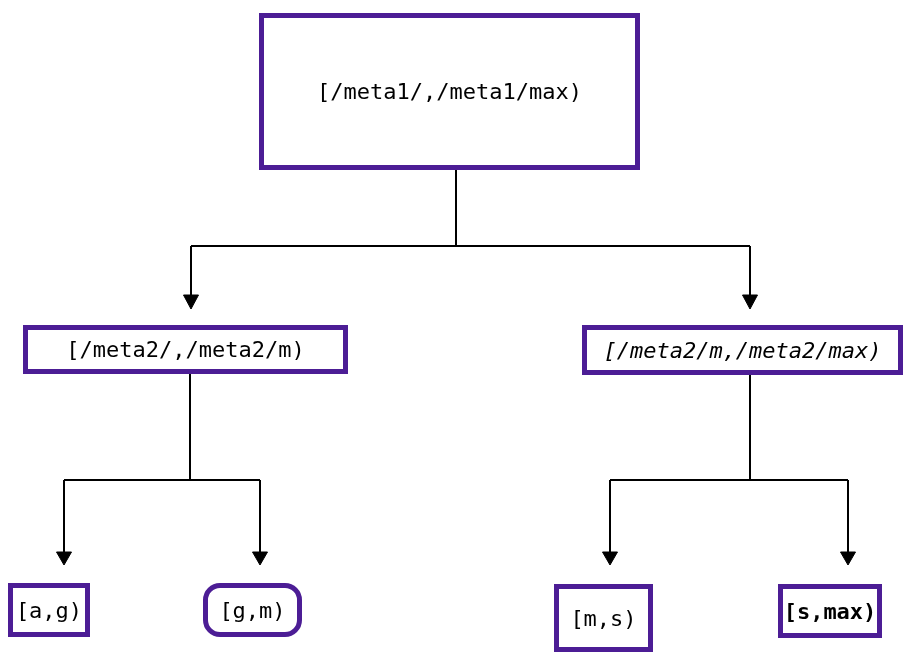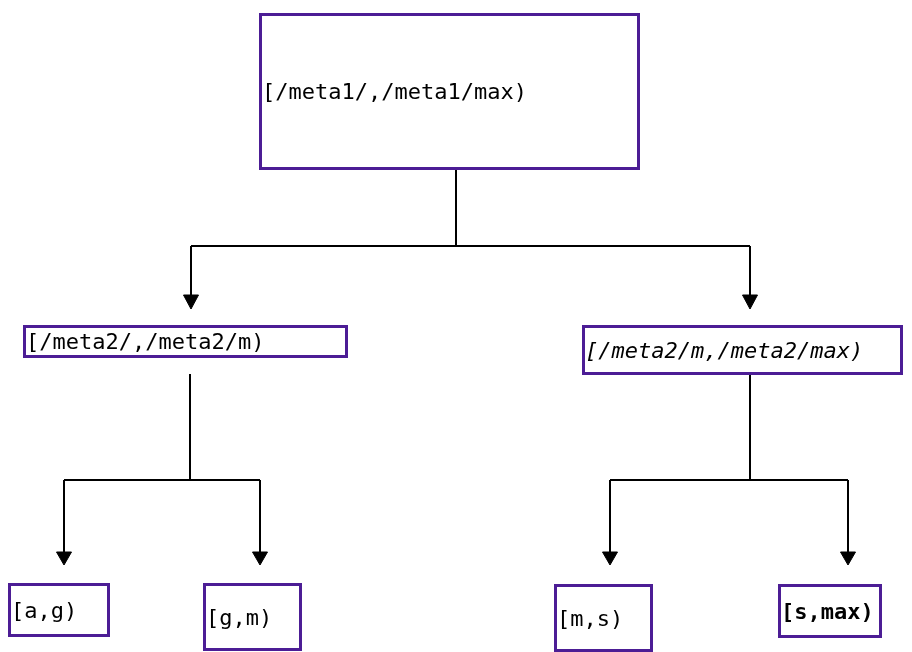--- a/index.html
+++ b/index.html
@@ -28,34 +28,34 @@
     stroke-width: 2;
   }
   .edges polygon {
     fill: #000000;
     stroke: #000000;
     stroke-width: 1;
   }
   .node {
     position: absolute;
     box-sizing: border-box;
-    border: 3px solid #4c1d95;
+    border: 5px solid #4c1d95;
     background: #ffffff;
     display: flex;
     align-items: center;
-    justify-content: flex-start;
+    justify-content: center;
     font-size: 22px;
     color: #000000;
     white-space: nowrap;
   }
   .node-root      { left: 259px; top: 13px;  width: 381px; height: 157px; }
-  .node-left      { left: 23px;  top: 325px; width: 325px; height: 33px;  }
+  .node-left      { left: 23px;  top: 325px; width: 325px; height: 49px;  }
   .node-right     { left: 582px; top: 325px; width: 321px; height: 50px; font-style: italic;  }
-  .node-leaf-ag   { left: 8px;   top: 583px; width: 102px;  height: 54px;  }
-  .node-leaf-gm   { left: 203px; top: 583px; width: 99px;  height: 68px;  }
+  .node-leaf-ag   { left: 8px;   top: 583px; width: 82px;  height: 54px;  }
+  .node-leaf-gm   { left: 203px; top: 583px; width: 99px;  height: 54px; border-radius: 17px;  }
   .node-leaf-ms   { left: 554px; top: 584px; width: 99px;  height: 68px;  }
   .node-leaf-smax { left: 778px; top: 584px; width: 104px; height: 54px; font-weight: bold;  }
 </style>
 </head>
 <body>
 
 <div class="canvas">
 
   <svg class="edges" viewBox="0 0 912 652" xmlns="http://www.w3.org/2000/svg">
 

